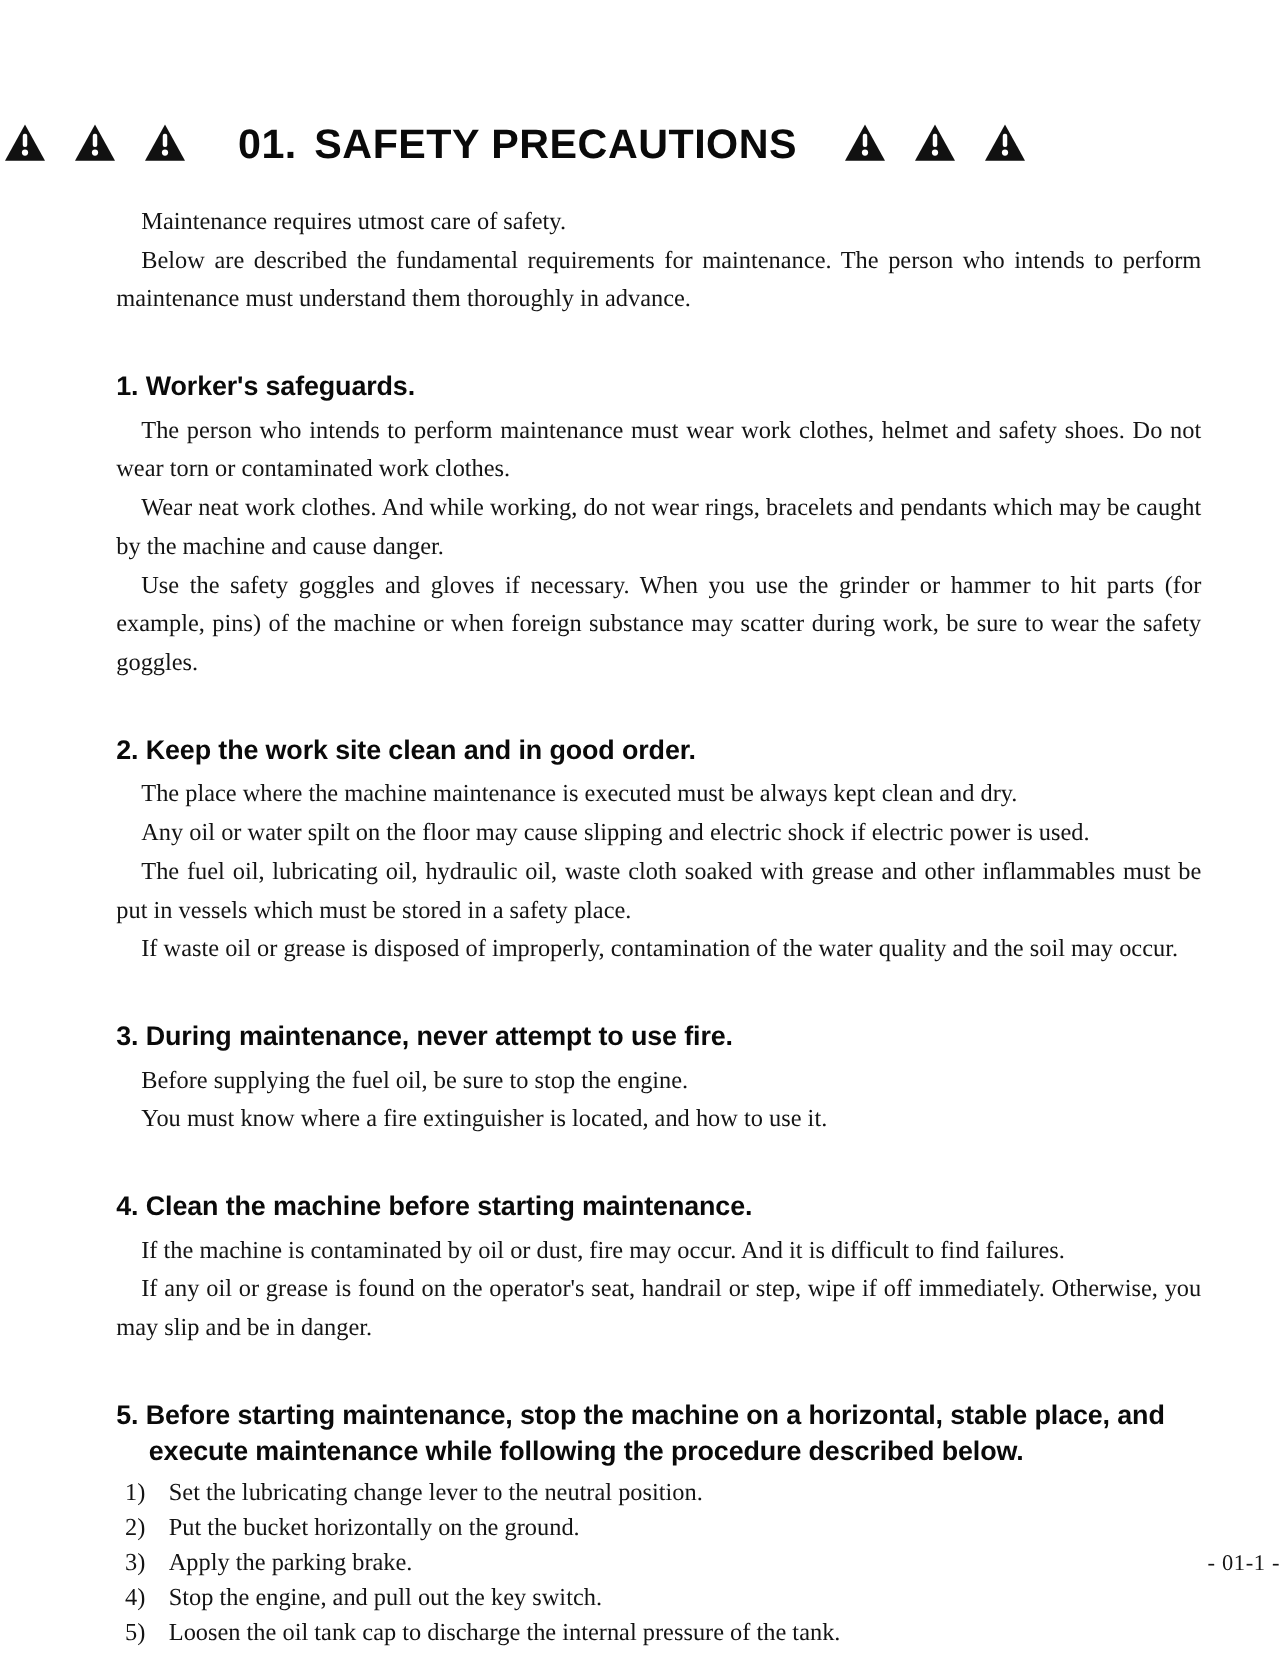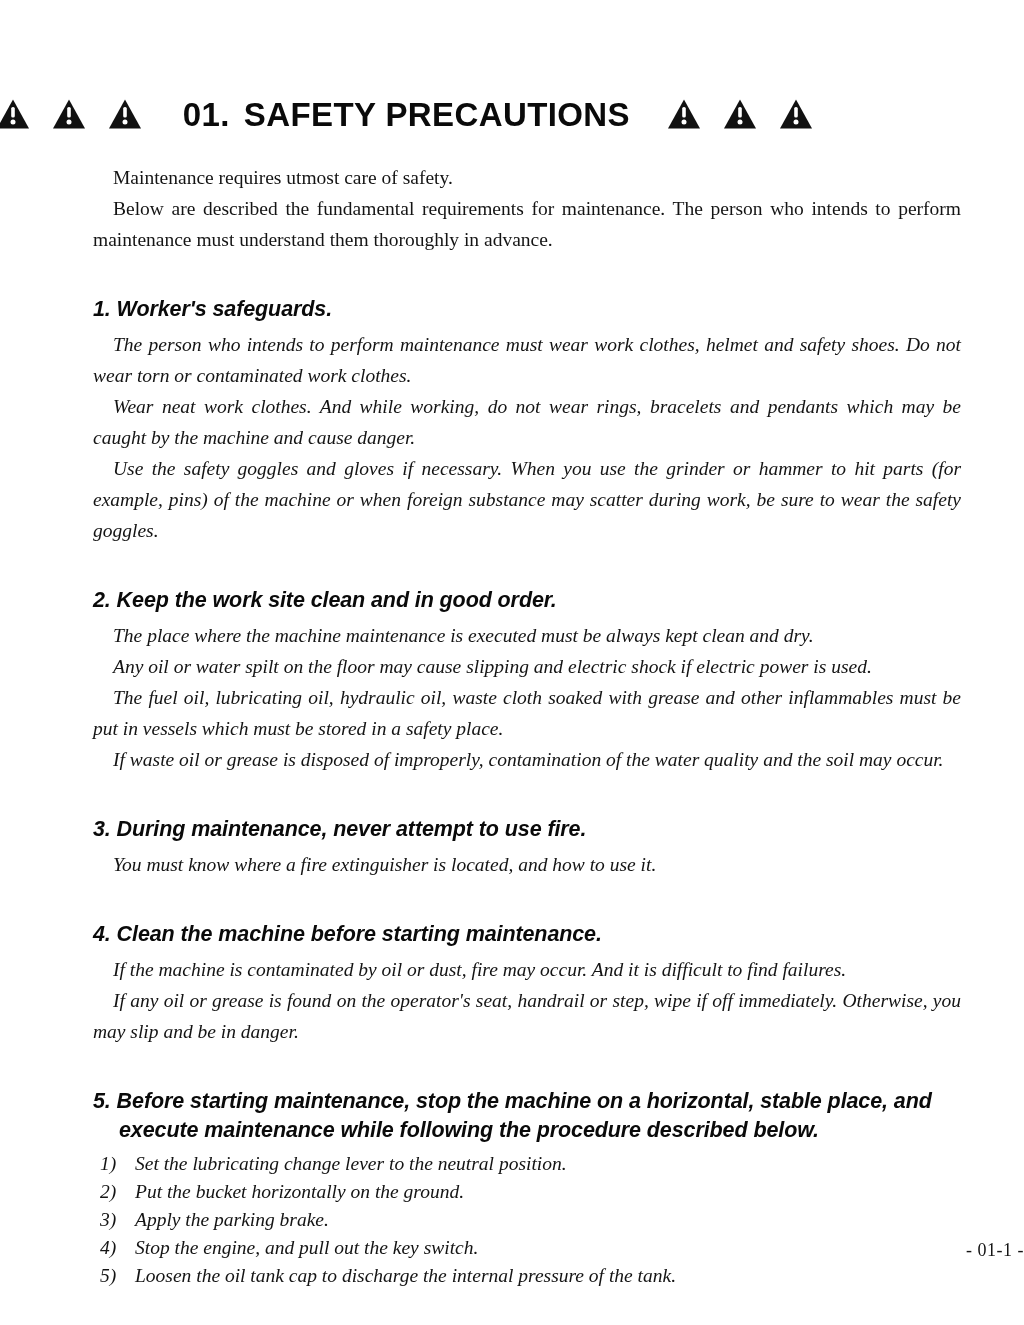--- a/index.html
+++ b/index.html
@@ -25,21 +25,21 @@
 
   
   .title-band {
     position: absolute;
     top: 86px;
     left: 0;
     width: 824px;
     height: 56px;
     display: flex;
     align-items: center;
-    justify-content: flex-end;
+    justify-content: center;
   }
   .tri-group {
     display: flex;
     align-items: center;
   }
   .tri-group.left  { margin-right: 30px; }
   .tri-group.right { margin-left: 26px; }
 
   .warn-tri {
     width: 34px;
@@ -87,21 +87,21 @@
     font-size: 21.5px;
     line-height: 29px;
     color: #0a0a0a;
     letter-spacing: -0.1px;
   }
   h2.sec-head.wrap {
     padding-left: 26px;
     text-indent: -26px;
   }
 
-  .section { margin-top: 40px; font-style: italic; }
+  .section { margin-top: 40px; }
   .section > h2.sec-head { margin-bottom: 5px; }
 
   
   ol.proc {
     margin: 4px 0 0 0;
     padding: 0;
     list-style: none;
   }
   ol.proc li {
     display: flex;
@@ -198,20 +198,21 @@
     <div class="section">
       <h2 class="sec-head">2. Keep the work site clean and in good order.</h2>
       <p class="para">The place where the machine maintenance is executed must be always kept clean and dry.</p>
       <p class="para">Any oil or water spilt on the floor may cause slipping and electric shock if electric power is used.</p>
       <p class="para">The fuel oil, lubricating oil, hydraulic oil, waste cloth soaked with grease and other inflammables must be put in vessels which must be stored in a safety place.</p>
       <p class="para">If waste oil or grease is disposed of improperly, contamination of the water quality and the soil may occur.</p>
     </div>
 
     <div class="section">
       <h2 class="sec-head">3. During maintenance, never attempt to use fire.</h2>
+      <p class="para">Before supplying the fuel oil, be sure to stop the engine.</p>
       <p class="para">You must know where a fire extinguisher is located, and how to use it.</p>
     </div>
 
     <div class="section">
       <h2 class="sec-head">4. Clean the machine before starting maintenance.</h2>
       <p class="para">If the machine is contaminated by oil or dust, fire may occur.  And it is difficult to find failures.</p>
       <p class="para">If any oil or grease is found on the operator's seat, handrail or step, wipe if off immediately.  Otherwise, you may slip and be in danger.</p>
     </div>
 
     <div class="section">

